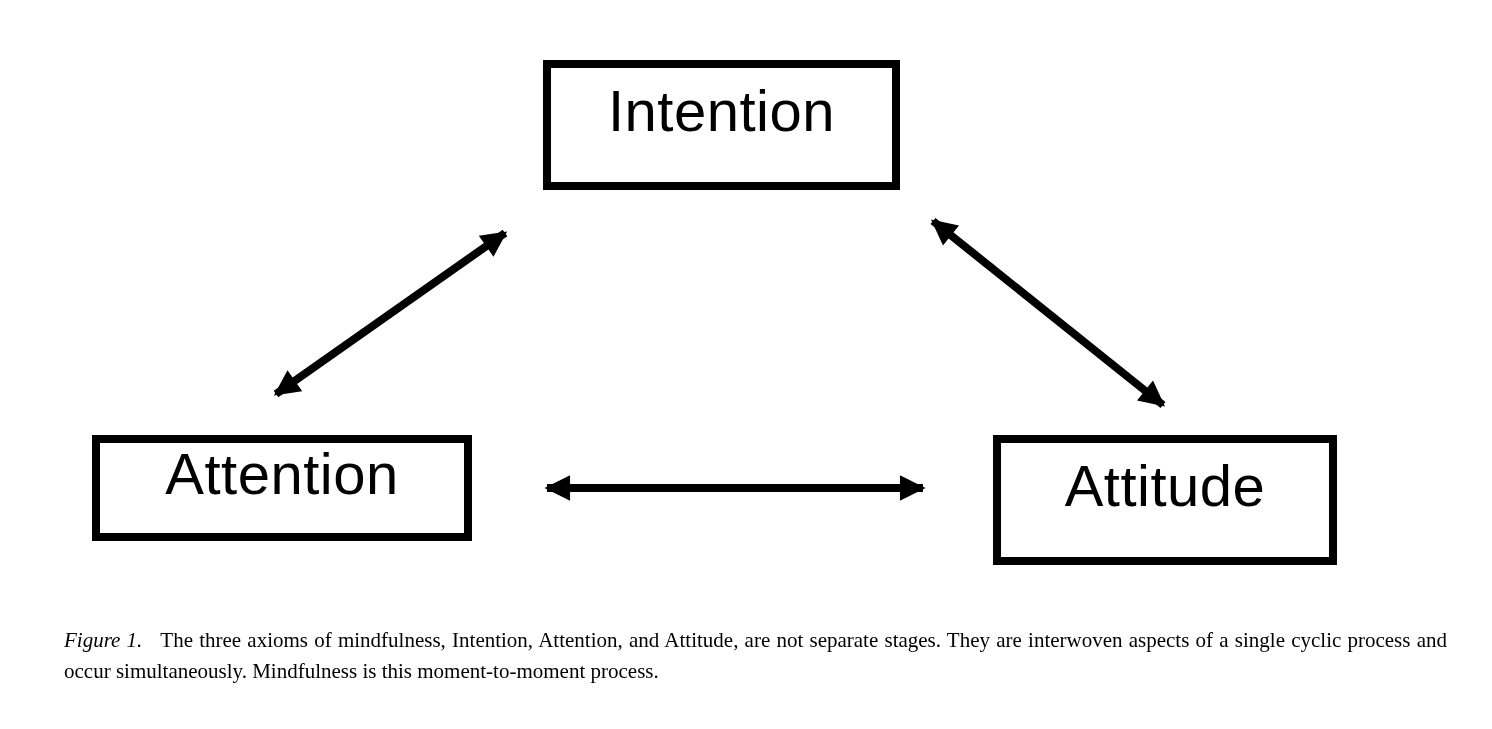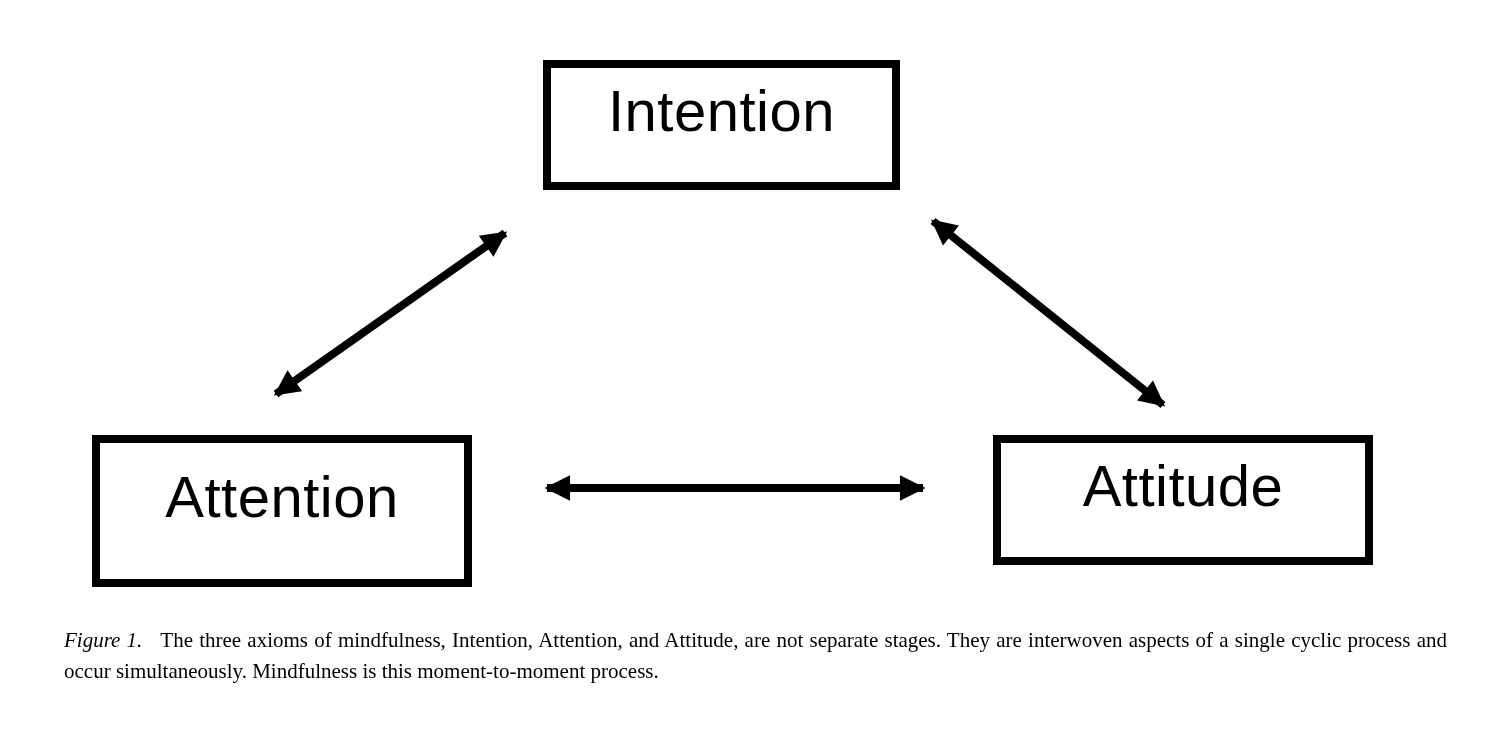--- a/index.html
+++ b/index.html
@@ -32,22 +32,22 @@
     justify-content: center;
     padding-bottom: 30px;
   }
   .node-label {
     font-size: 58px;
     color: #000000;
     letter-spacing: 0.5px;
     white-space: nowrap;
   }
   .node-intention { left: 543px; top: 60px;  width: 357px; height: 130px; }
-  .node-attention { left: 92px;  top: 435px; width: 380px; height: 152px; justify-content: center; }
-  .node-attitude  { left: 993px; top: 435px; width: 380px; height: 130px; }
+  .node-attention { left: 92px;  top: 435px; width: 380px; height: 106px; justify-content: center; }
+  .node-attitude  { left: 993px; top: 435px; width: 344px; height: 130px; }
 
   .caption {
     position: absolute;
     left: 64px;
     top: 604px;
     width: 1383px;
     font-family: "Liberation Serif", serif;
     font-size: 21px;
     line-height: 31px;
     color: #000000;

